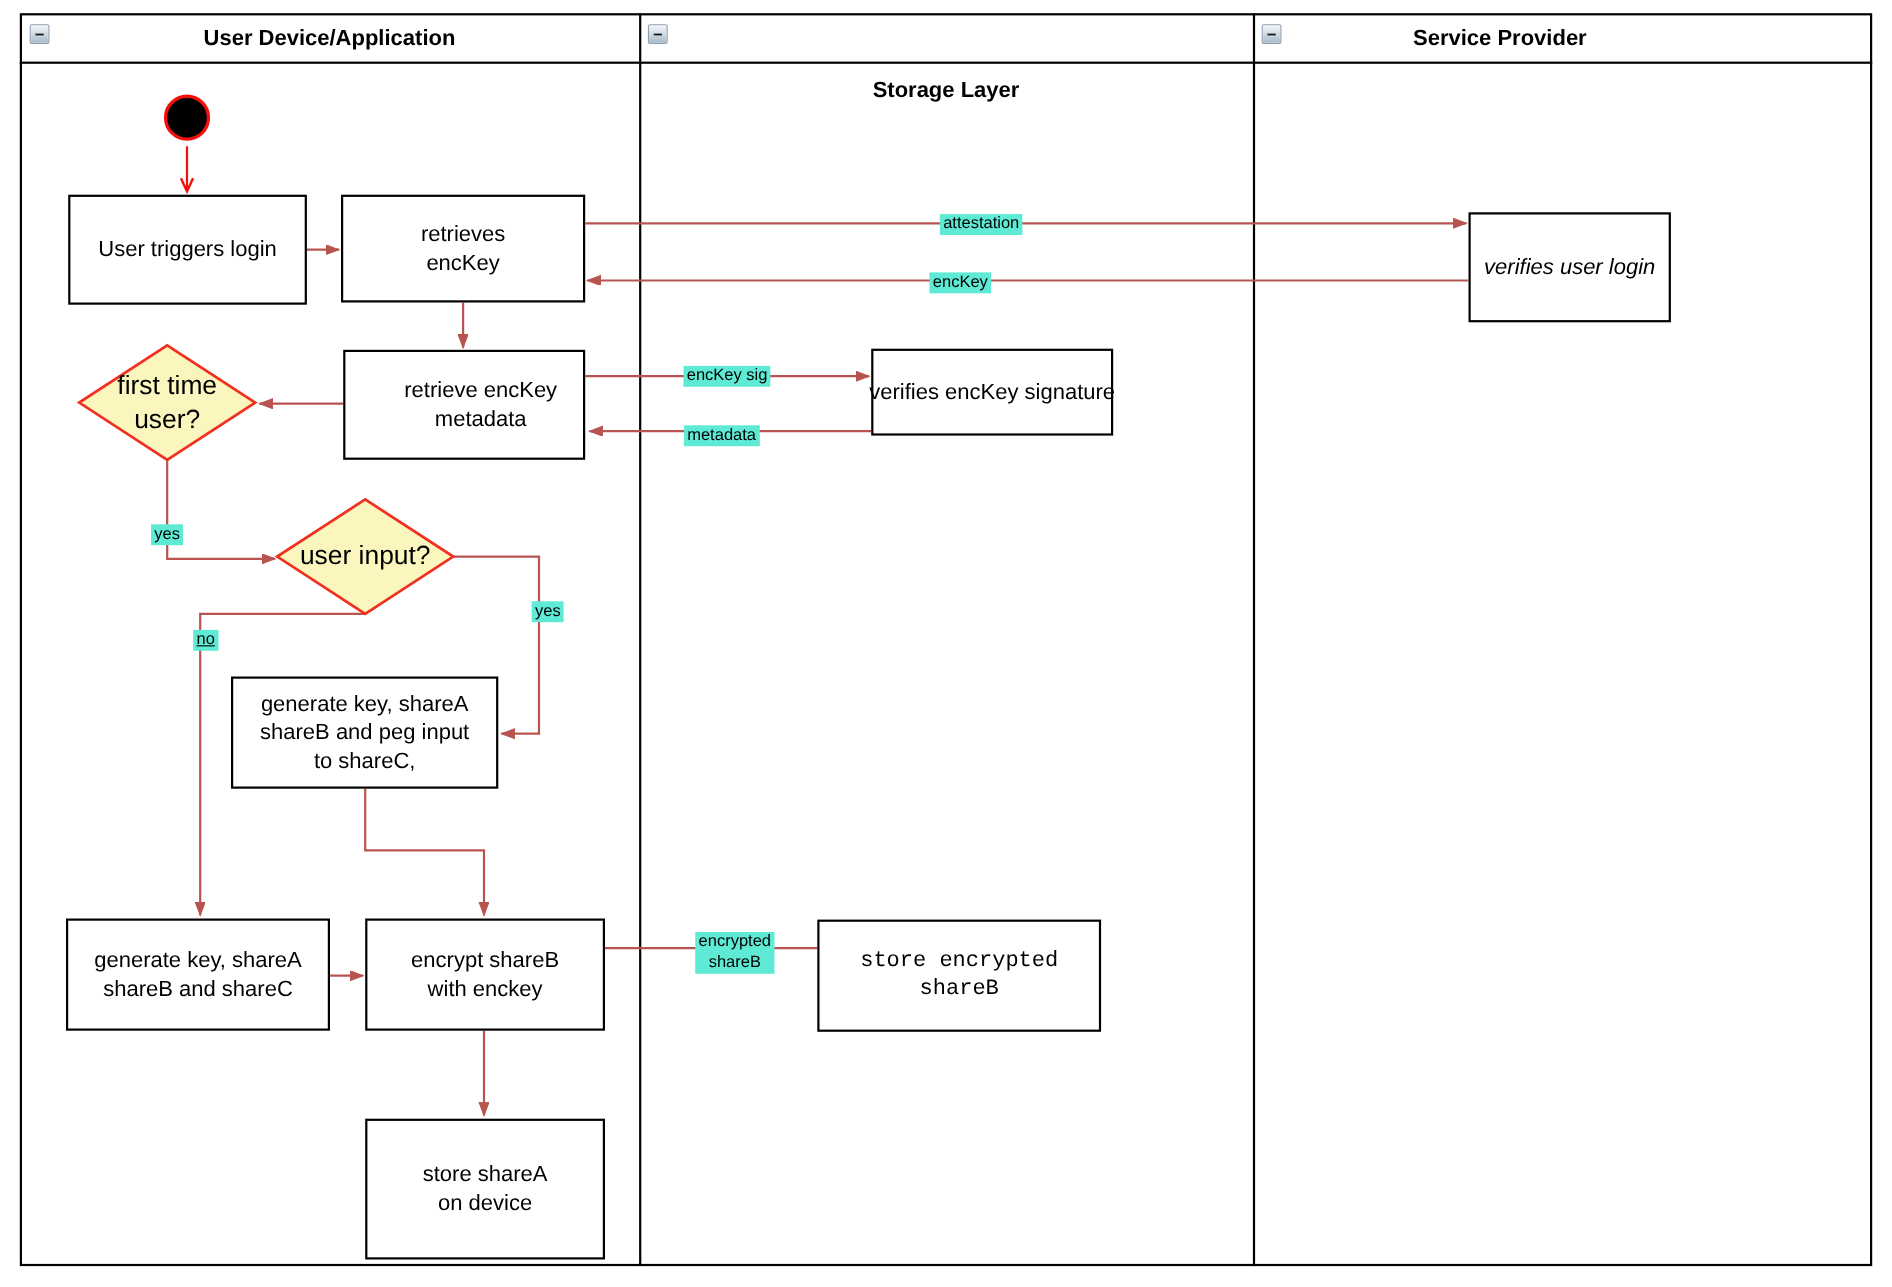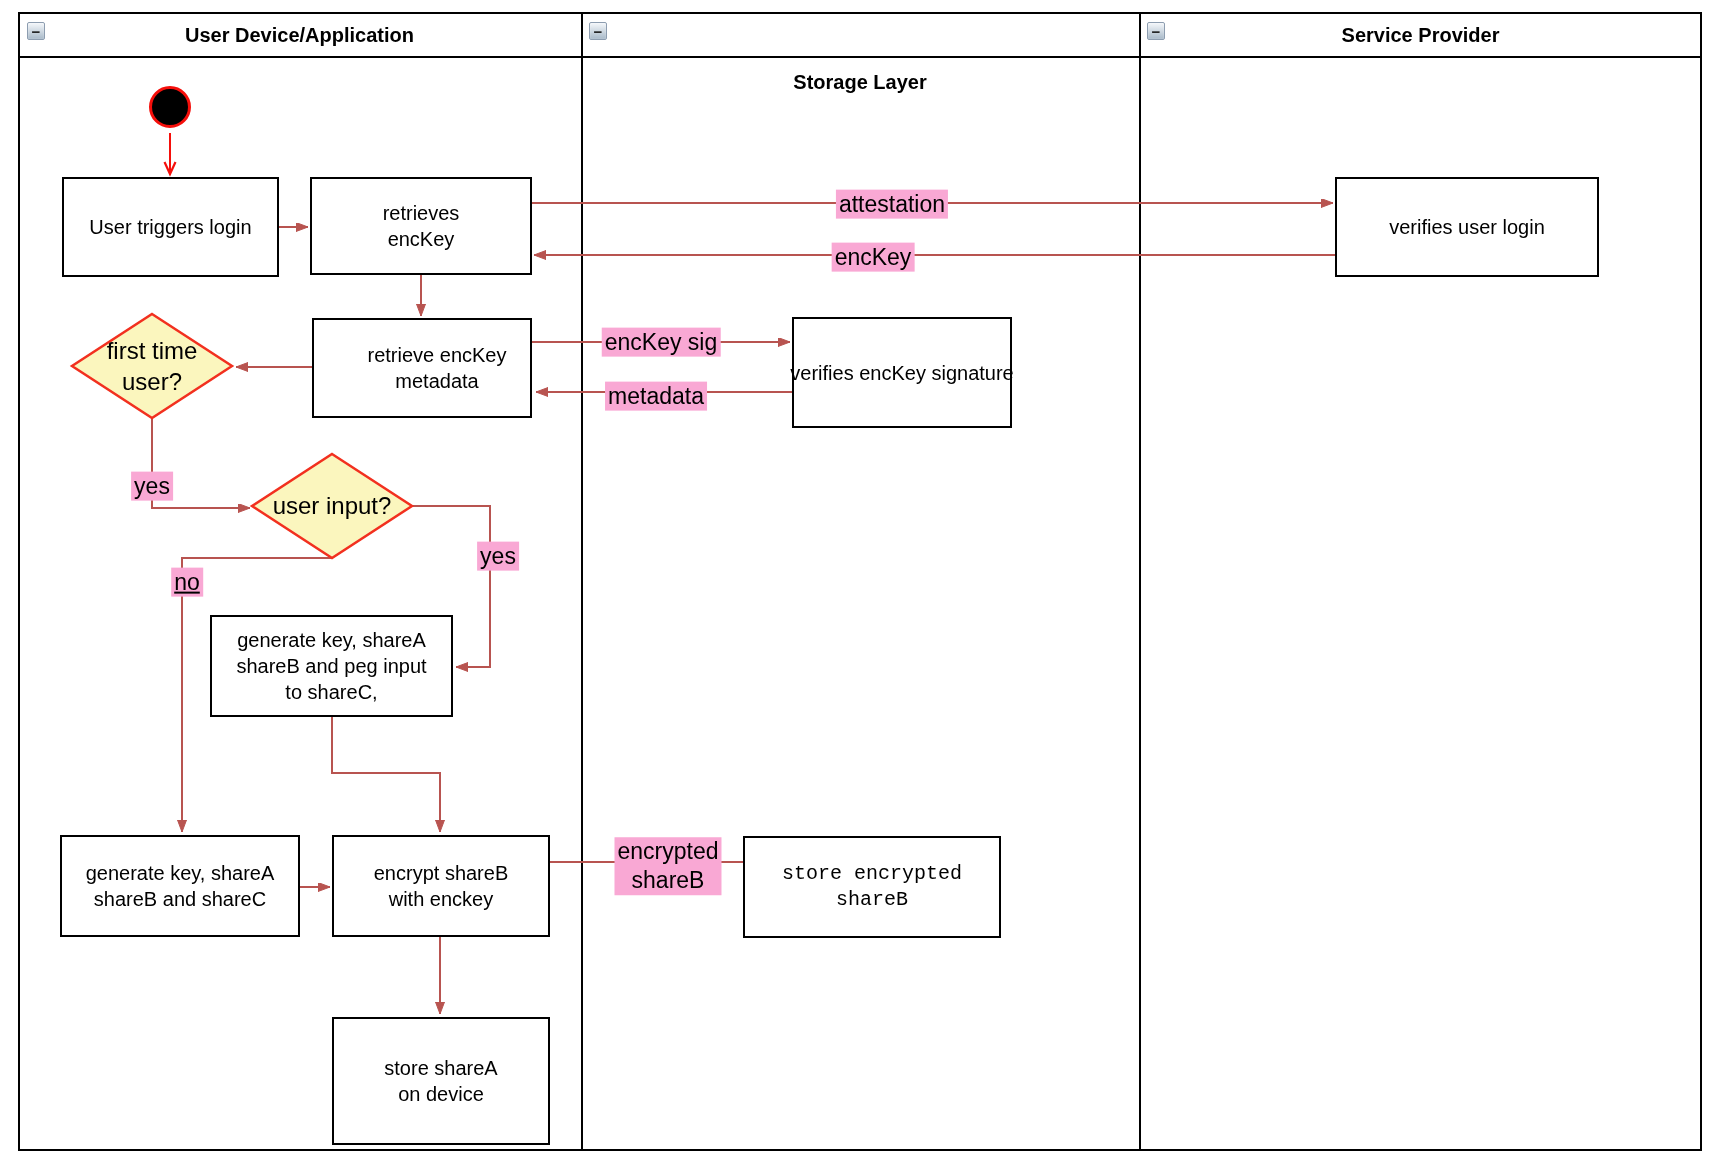--- a/index.html
+++ b/index.html
@@ -35,42 +35,42 @@
   .diamond-label{
     position:absolute;display:flex;align-items:center;justify-content:center;
     text-align:center;font-size:24px;line-height:1.3;white-space:pre-line;z-index:5;
     background:transparent;
   }
   .start-node{
     position:absolute;left:149px;top:86px;width:42px;height:42px;box-sizing:border-box;
     border:3px solid #f50f0b;border-radius:50%;background:#000;z-index:4;
   }
   .elabel{
-    position:absolute;transform:translate(-50%,-50%);background:#f9a8d4;
-    padding:0 3px;font-size:23px;line-height:1.25;text-align:center;
+    position:absolute;transform:translate(-50%,-50%);background:#5eead4;
+    padding:0 3px;font-size:15px;line-height:1.25;text-align:center;
     white-space:pre-line;z-index:6;
   }
 </style>
 </head>
 <body>
 
 <div class="canvas">
 
   <div class="pool"></div>
   <div class="vdiv" style="left:581px;"></div>
   <div class="vdiv" style="left:1139px;"></div>
   <div class="hline"></div>
 
   <div class="lane-title" style="left:20px;width:559px;">
     <span>User Device/Application</span>
   </div>
   <div class="lane-title" style="left:583px;width:554px;margin-top:47px;">
     <span>Storage Layer</span>
   </div>
-  <div class="lane-title" style="left:1141px;width:559px;border-radius:15px;">
+  <div class="lane-title" style="left:1084px;width:559px;border-radius:15px;">
     <span>Service Provider</span>
   </div>
 
   <div class="collapse-btn" style="left:27px;top:22px;">
     <span>−</span>
   </div>
   <div class="collapse-btn" style="left:589px;top:22px;">
     <span>−</span>
   </div>
   <div class="collapse-btn" style="left:1147px;top:22px;">
@@ -113,30 +113,30 @@
 
   <div class="node" style="left:62px;top:177px;width:217px;height:100px;">
     <span>User triggers login</span>
   </div>
 
   <div class="node" style="left:310px;top:177px;width:222px;height:98px;">
     <span>retrieves
 encKey</span>
   </div>
 
-  <div class="node" style="left:1335px;top:177px;width:264px;height:100px;">
+  <div class="node" style="left:1335px;top:193px;width:184px;height:100px;font-style:italic;">
     <span>verifies user login</span>
   </div>
 
   <div class="node" style="left:312px;top:318px;width:220px;height:100px;padding-left:30px;">
     <span>retrieve encKey
 metadata</span>
   </div>
 
-  <div class="node nowrap" style="left:792px;top:317px;width:220px;height:111px;">
+  <div class="node nowrap" style="left:792px;top:317px;width:220px;height:79px;">
     <span>verifies encKey signature</span>
   </div>
 
   <div class="diamond-label" style="left:82px;top:324px;width:140px;height:84px;">
     <span>first time
 user?</span>
   </div>
 
   <div class="diamond-label" style="left:262px;top:464px;width:140px;height:84px;">
     <span>user input?</span>

